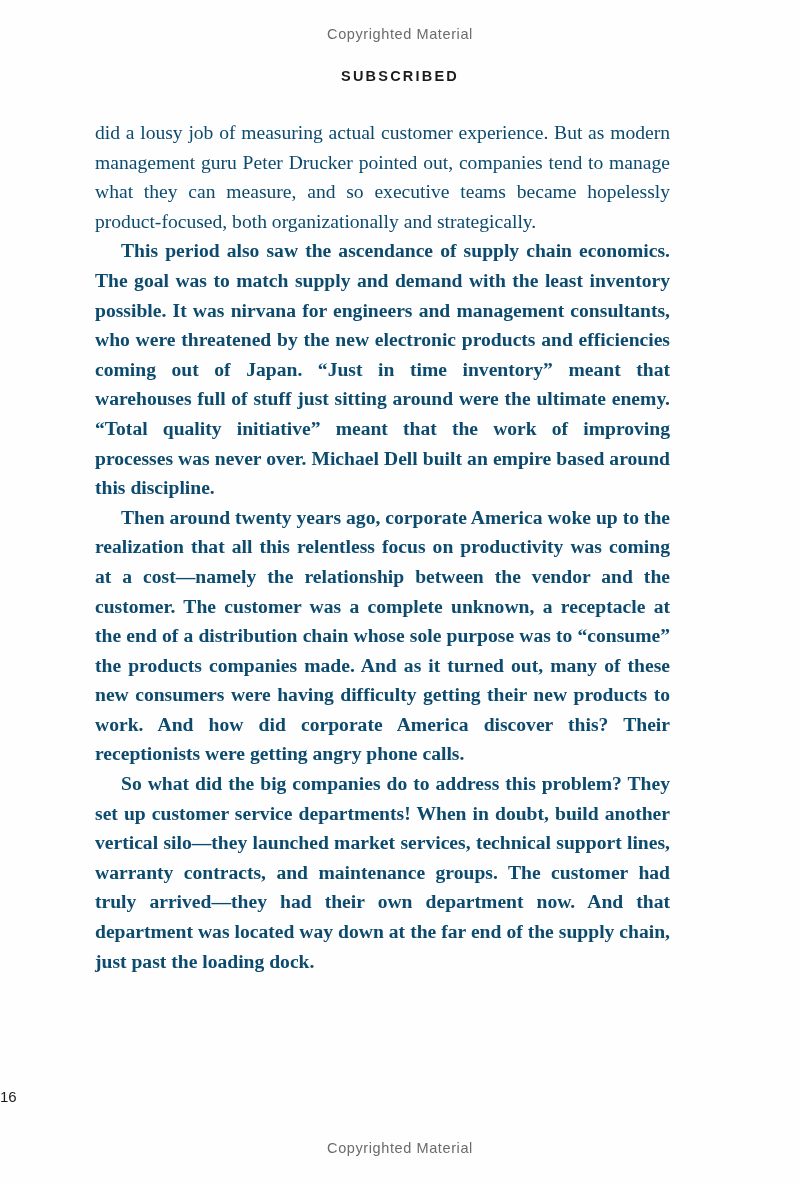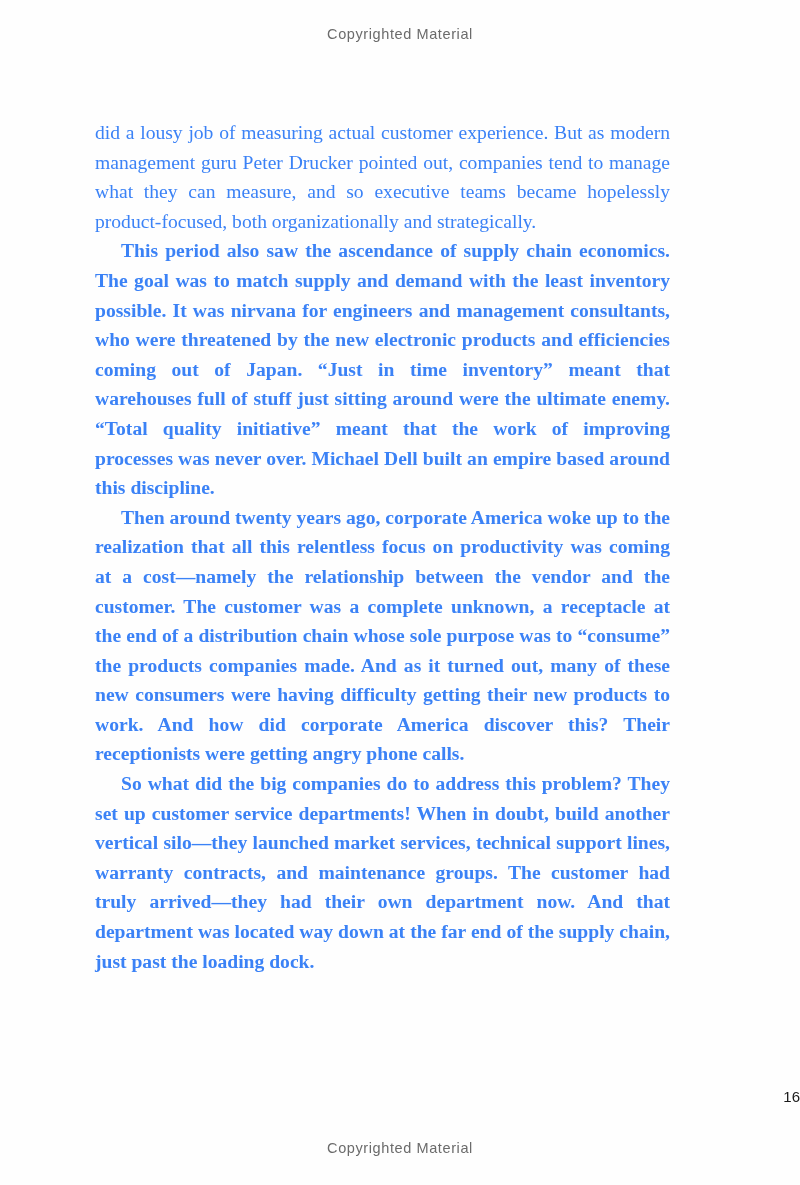--- a/index.html
+++ b/index.html
@@ -60,44 +60,45 @@
     left: 95px;
     width: 575px;
   }
   .para {
     margin: 0;
     font-size: 19.6px;
     line-height: 29.6px;
     text-align: justify;
     text-justify: inter-word;
     hyphens: none;
-    color: #3b82f6;
+    color: #0c4a6e;
   }
   .para + .para {
     text-indent: 26px;
     font-weight: bold;
   }
   .folio {
     position: absolute;
     top: 1088px;
     left: 0;
     right: 0;
-    text-align: right;
+    text-align: left;
     font-family: "Liberation Sans", sans-serif;
     font-size: 15px;
     color: #1b1b1b;
   }
 </style>
 </head>
 <body>
 
 <div class="page">
 
   <div class="watermark-top">Copyrighted Material</div>
 
+  <div class="running-head">SUBSCRIBED</div>
 
   <div class="textblock">
     <p class="para">did a lousy job of measuring actual customer experience. But as modern management guru Peter Drucker pointed out, companies tend to manage what they can measure, and so executive teams became hopelessly product-focused, both organizationally and strategically.</p>
     <p class="para">This period also saw the ascendance of supply chain economics. The goal was to match supply and demand with the least inventory possible. It was nirvana for engineers and management consultants, who were threatened by the new electronic products and efficiencies coming out of Japan. “Just in time inventory” meant that warehouses full of stuff just sitting around were the ultimate enemy. “Total quality initiative” meant that the work of improving processes was never over. Michael Dell built an empire based around this discipline.</p>
     <p class="para">Then around twenty years ago, corporate America woke up to the realization that all this relentless focus on productivity was coming at a cost—namely the relationship between the vendor and the customer. The customer was a complete unknown, a receptacle at the end of a distribution chain whose sole purpose was to “consume” the products companies made. And as it turned out, many of these new consumers were having difficulty getting their new products to work. And how did corporate America discover this? Their receptionists were getting angry phone calls.</p>
     <p class="para">So what did the big companies do to address this problem? They set up customer service departments! When in doubt, build another vertical silo—they launched market services, technical support lines, warranty contracts, and maintenance groups. The customer had truly arrived—they had their own department now. And that department was located way down at the far end of the supply chain, just past the loading dock.</p>
   </div>
 
   <div class="folio">16</div>
 

